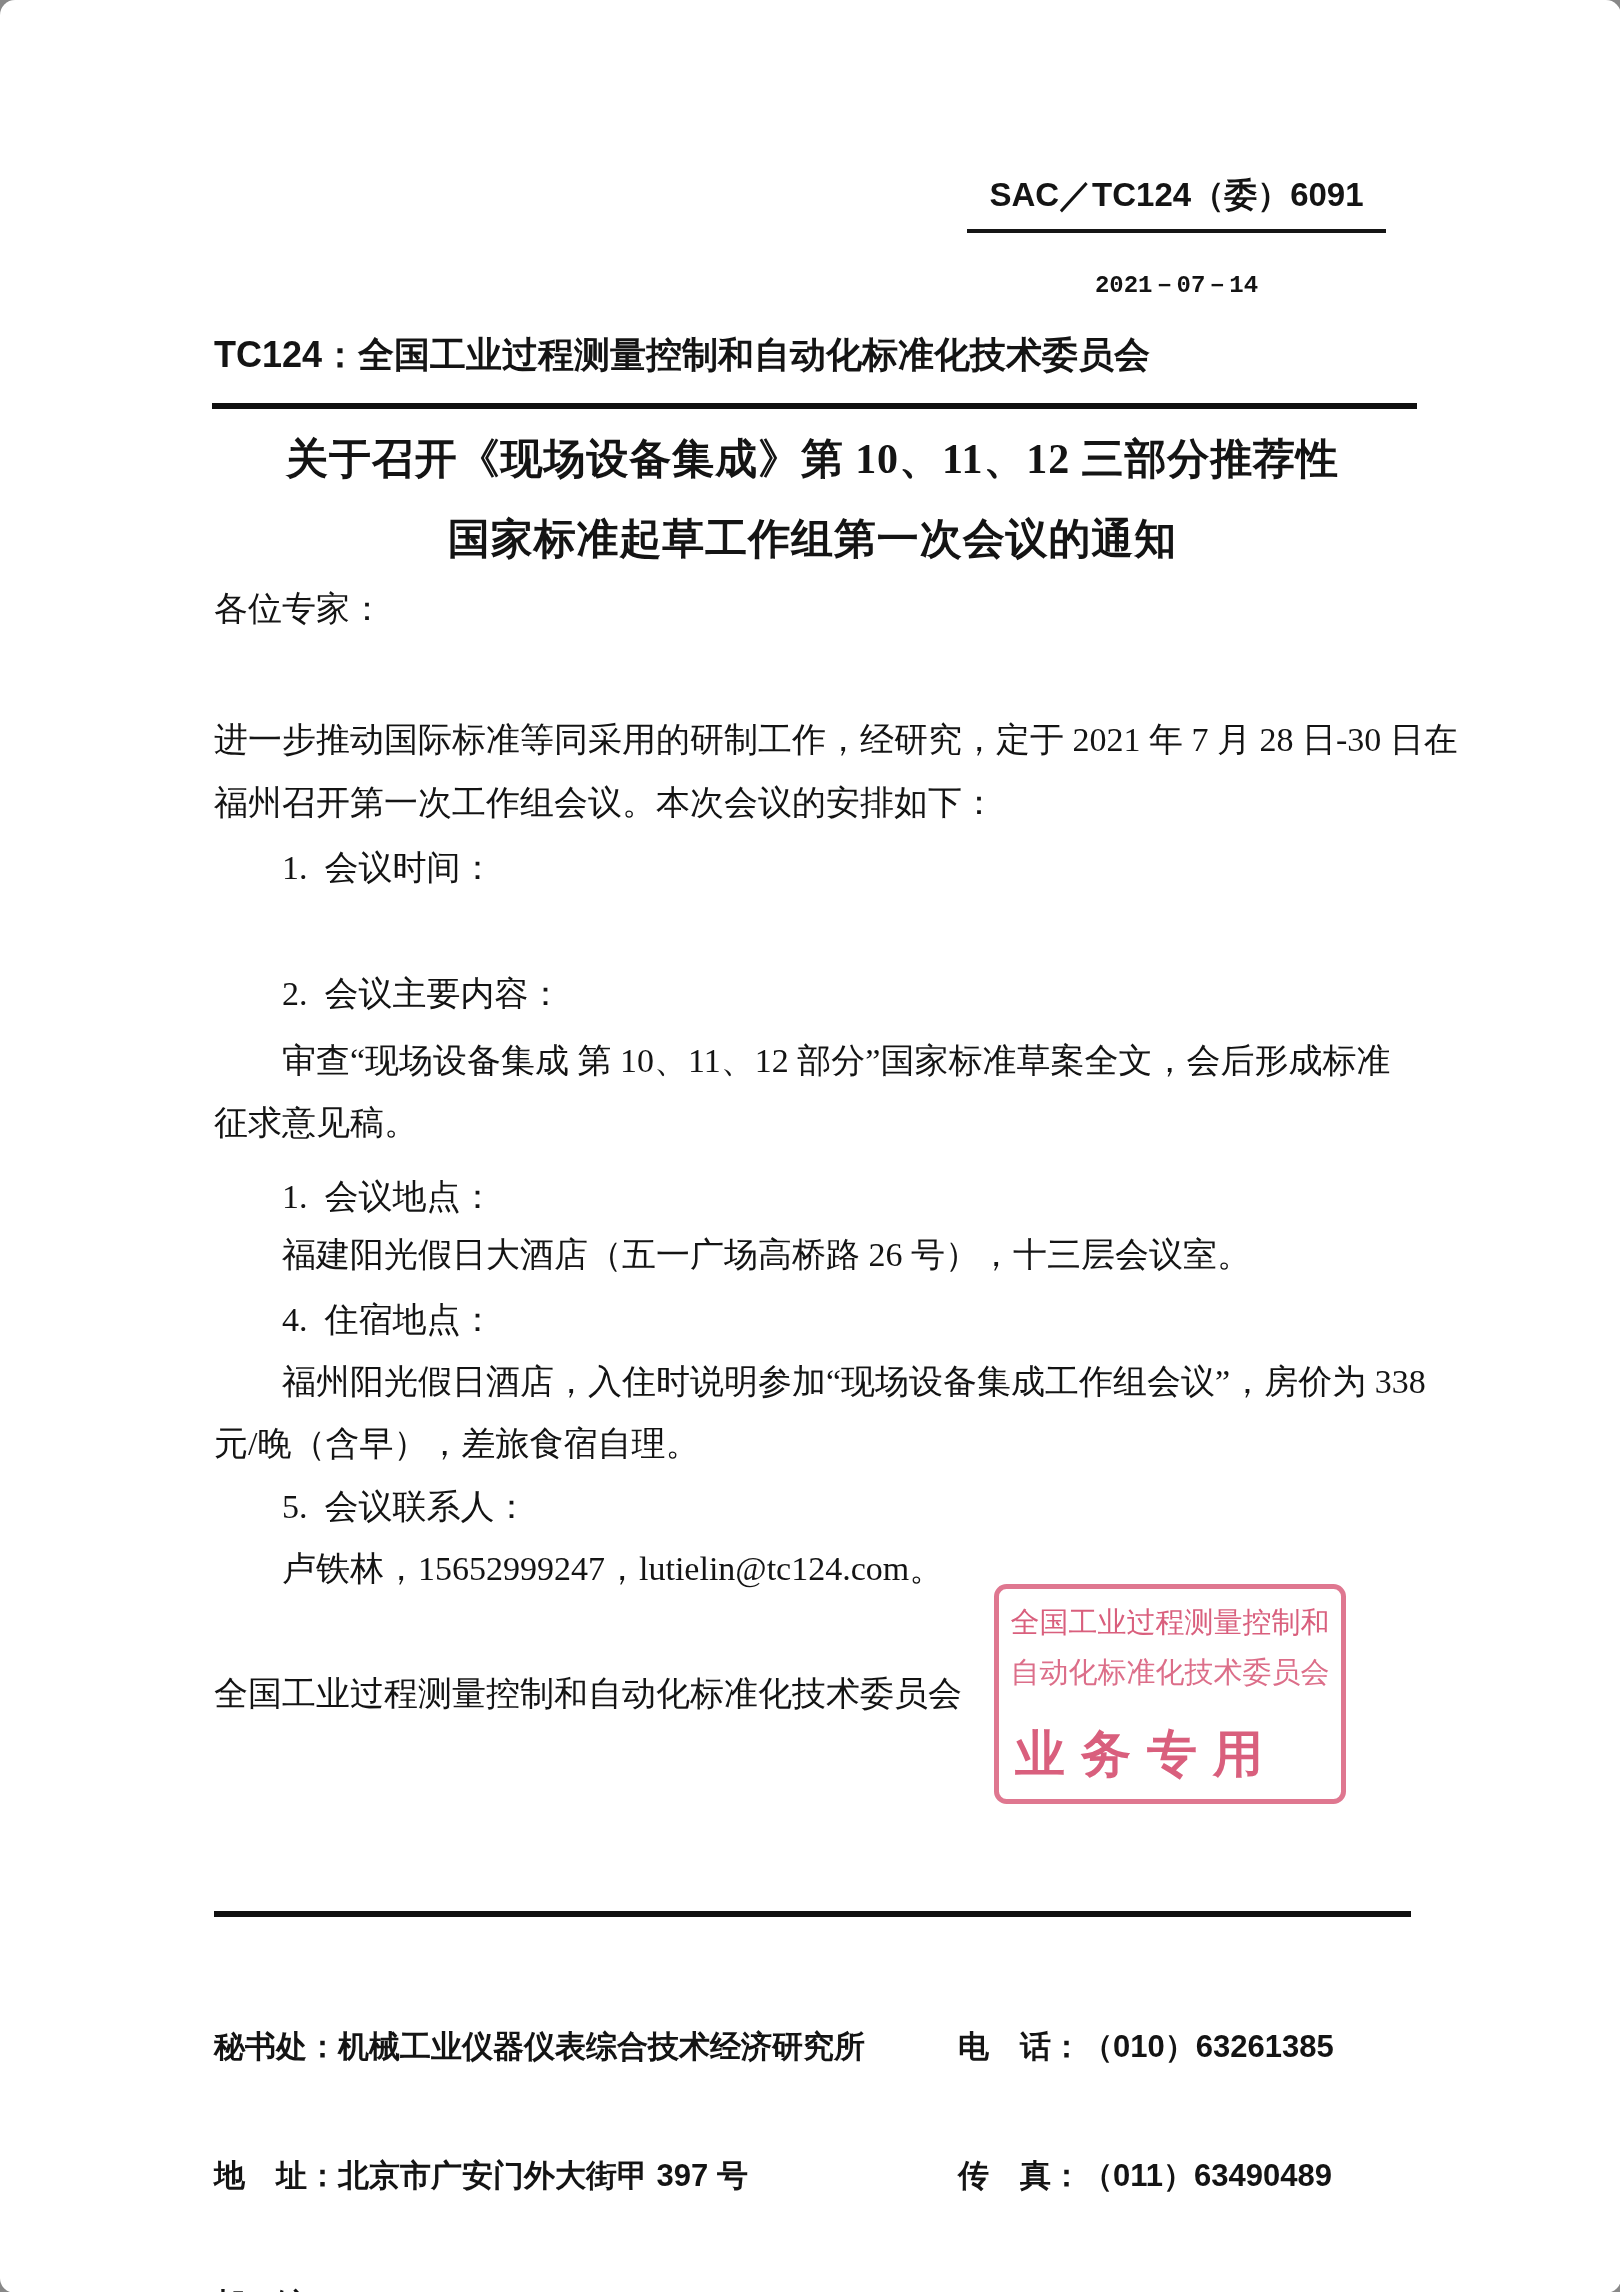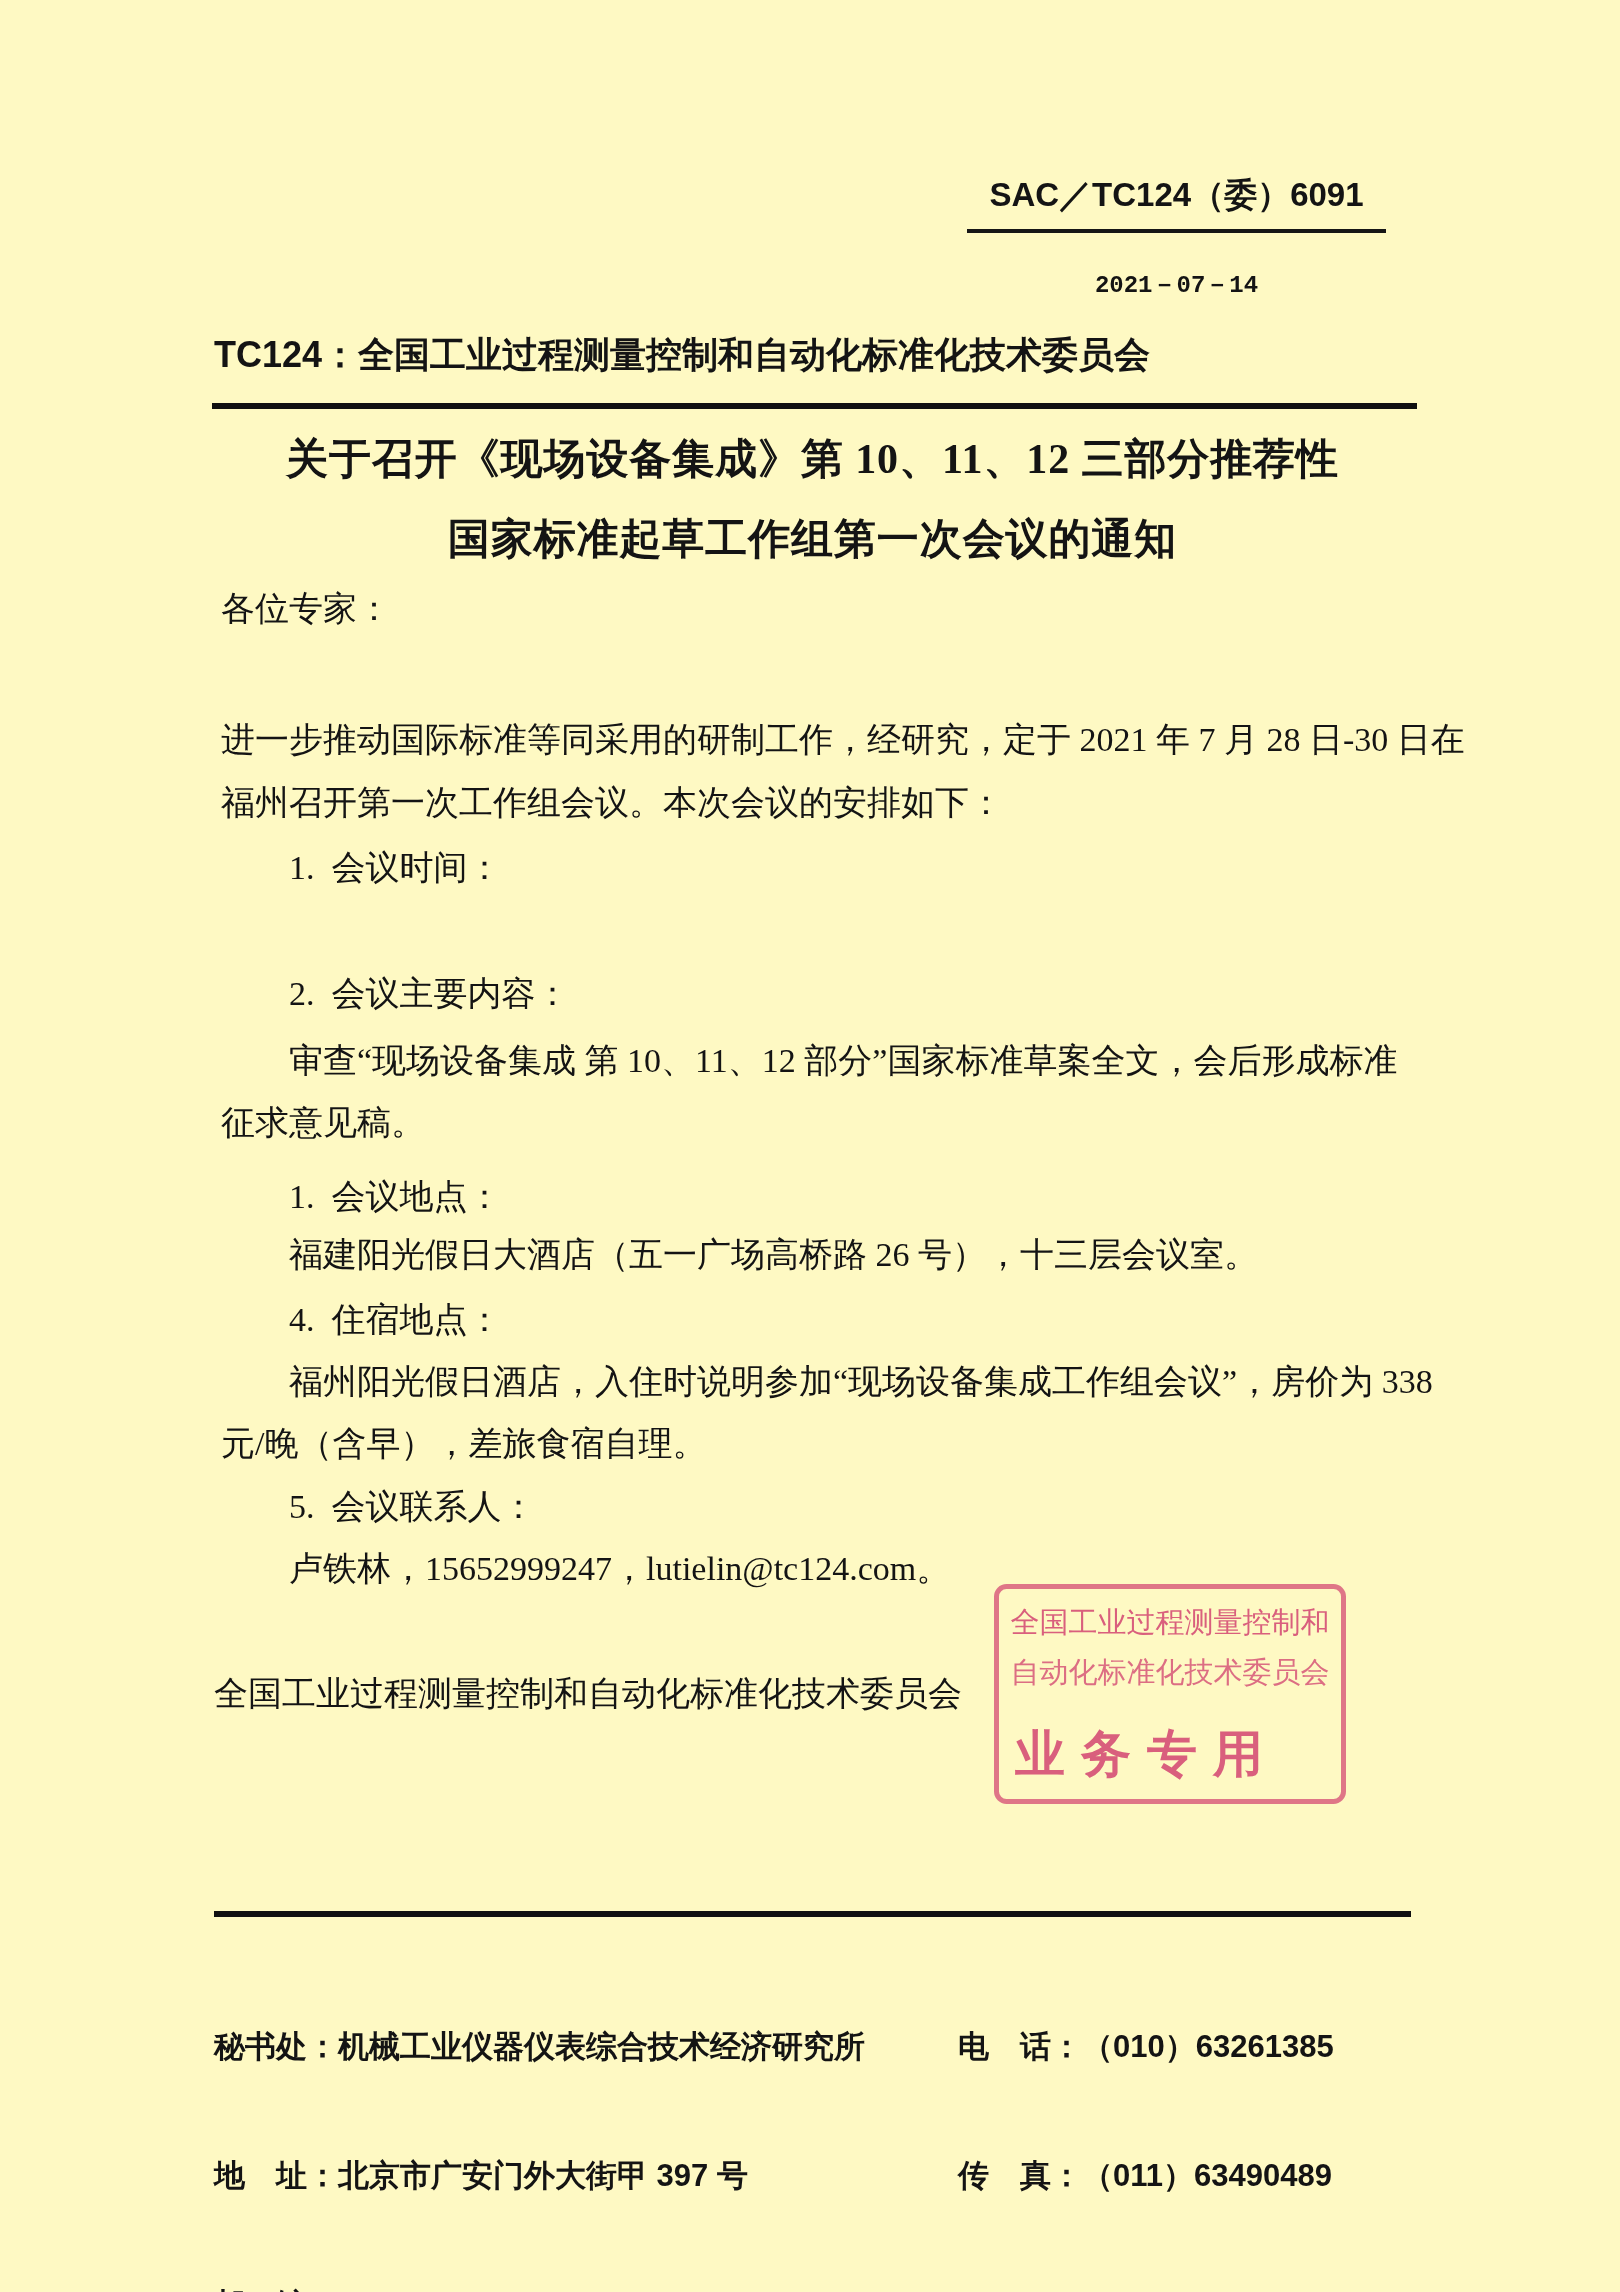--- a/index.html
+++ b/index.html
@@ -1,23 +1,24 @@
 <!DOCTYPE html>
 <html style="font-size:14.3px"><head>
 <meta charset="utf-8">
 <style>
   html,body { margin:0; padding:0; background:#888; }
   .page {
     position:relative;
     width:1621px; height:2293px;
     margin:0 auto;
-    background:#fef9c3;
+    background:#ffffff;
     color:#141414;
     font-family:"Liberation Serif", serif;
     overflow:hidden;
+    border-radius:15px;
   }
   .abs { position:absolute; }
 
   
   .docnum {
     left:967px; top:173px; width:419px;
     text-align:center;
     font-family:"Liberation Sans", sans-serif;
     font-weight:bold; font-size:33px;
     white-space:pre;
@@ -51,21 +52,20 @@
   .title-1 { top:431px; }
   .title-2 { top:511px; }
 
   
   .bline {
     left:214px; width:1232px;
     font-size:34px;
     height:62px; line-height:62px;
     white-space:pre;
     text-align:left;
-    margin-left:7px;
   }
   .indent { padding-left:68px; }
 
   
   .signature {
     left:214px; top:1663px; width:1197px;
     text-align:left;
     font-size:34px; line-height:62px;
     white-space:pre;
     z-index:3;

